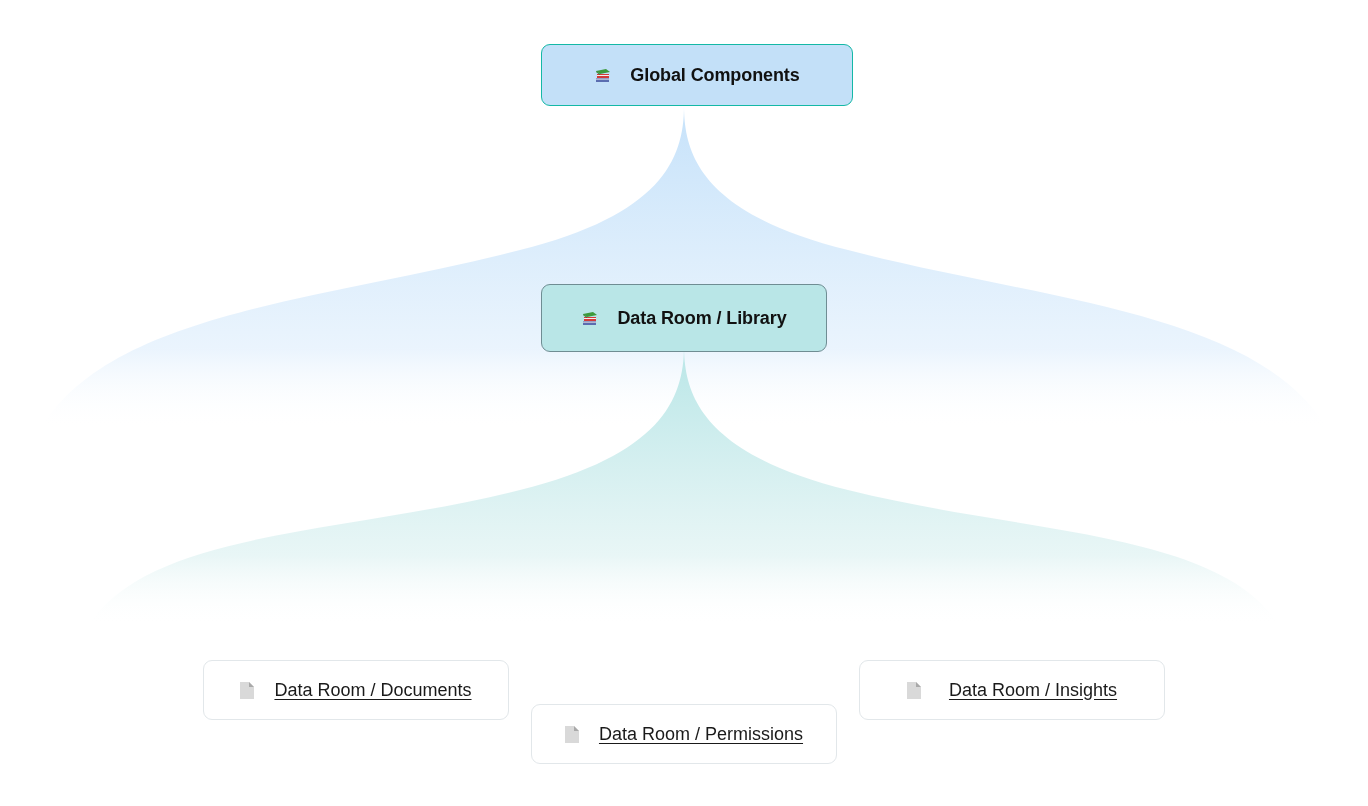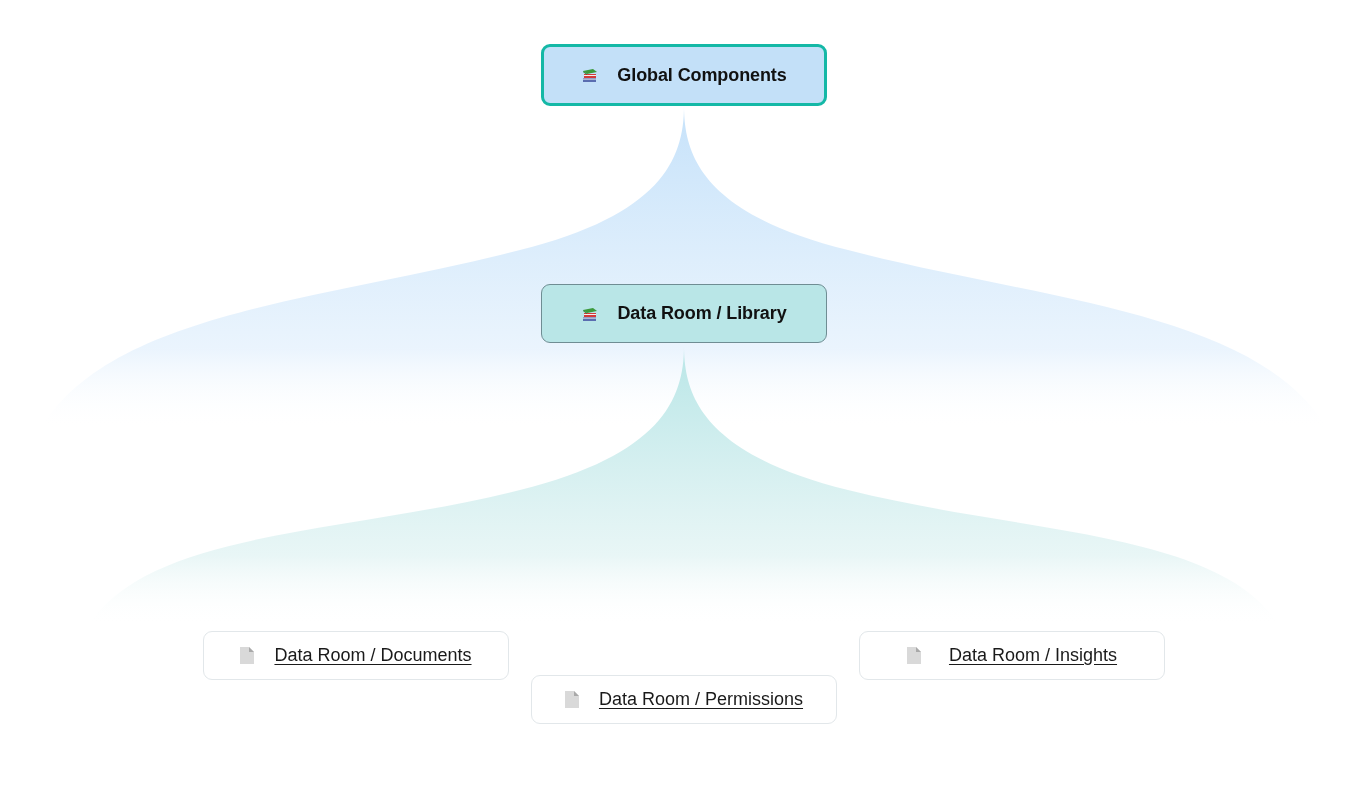--- a/index.html
+++ b/index.html
@@ -1,27 +1,27 @@
 <!DOCTYPE html>
 <html><head>
   <meta charset="utf-8">
   <style>
     html, body { margin: 0; padding: 0; background: #ffffff; }
     body { width: 1368px; height: 806px; position: relative; overflow: hidden;
            font-family: "Liberation Sans", "DejaVu Sans", sans-serif; }
     #connectors { position: absolute; left: 0; top: 0; width: 1368px; height: 806px; }
     .node { position: absolute; box-sizing: border-box; display: flex; align-items: center;
             justify-content: center; border-radius: 9px; }
-    .node-root { left: 541px; top: 44px; width: 286px; height: 62px;
-                 background: #c3e0f8; border: 3px solid #14b8a6; }
-    .node-mid { left: 541px; top: 284px; width: 286px; height: 59px;
+    .node-root { left: 541px; top: 44px; width: 312px; height: 62px;
+                 background: #c3e0f8; border: 1px solid #14b8a6; }
+    .node-mid { left: 541px; top: 284px; width: 286px; height: 68px;
                 background: #b9e6e7; border: 1px solid #6f8d93; align-items: center; }
     .node .label-bold { font-weight: 700; font-size: 18px; color: #111111; letter-spacing: -0.1px; }
     .node .books { width: 18px; height: 18px; margin-right: 18px; display: inline-block; position: relative; }
-    .leaf { top: 631px; width: 306px; height: 49px; background: #ffffff;
+    .leaf { top: 660px; width: 306px; height: 60px; background: #ffffff;
             border: 1px solid #e2e7ea; }
     .leaf-0 { left: 203px; }
     .leaf-1 { left: 531px; margin-top: 44px; }
     .leaf-2 { left: 859px; gap: 8px; }
     .leaf .link { font-size: 18px; color: #1a1a1a; text-decoration: underline;
                   text-underline-offset: 3px; cursor: pointer; }
     .doc-icon { width: 14px; height: 17px; margin-right: 20px; display: inline-block; }
   </style>
 </head>
 <body>

